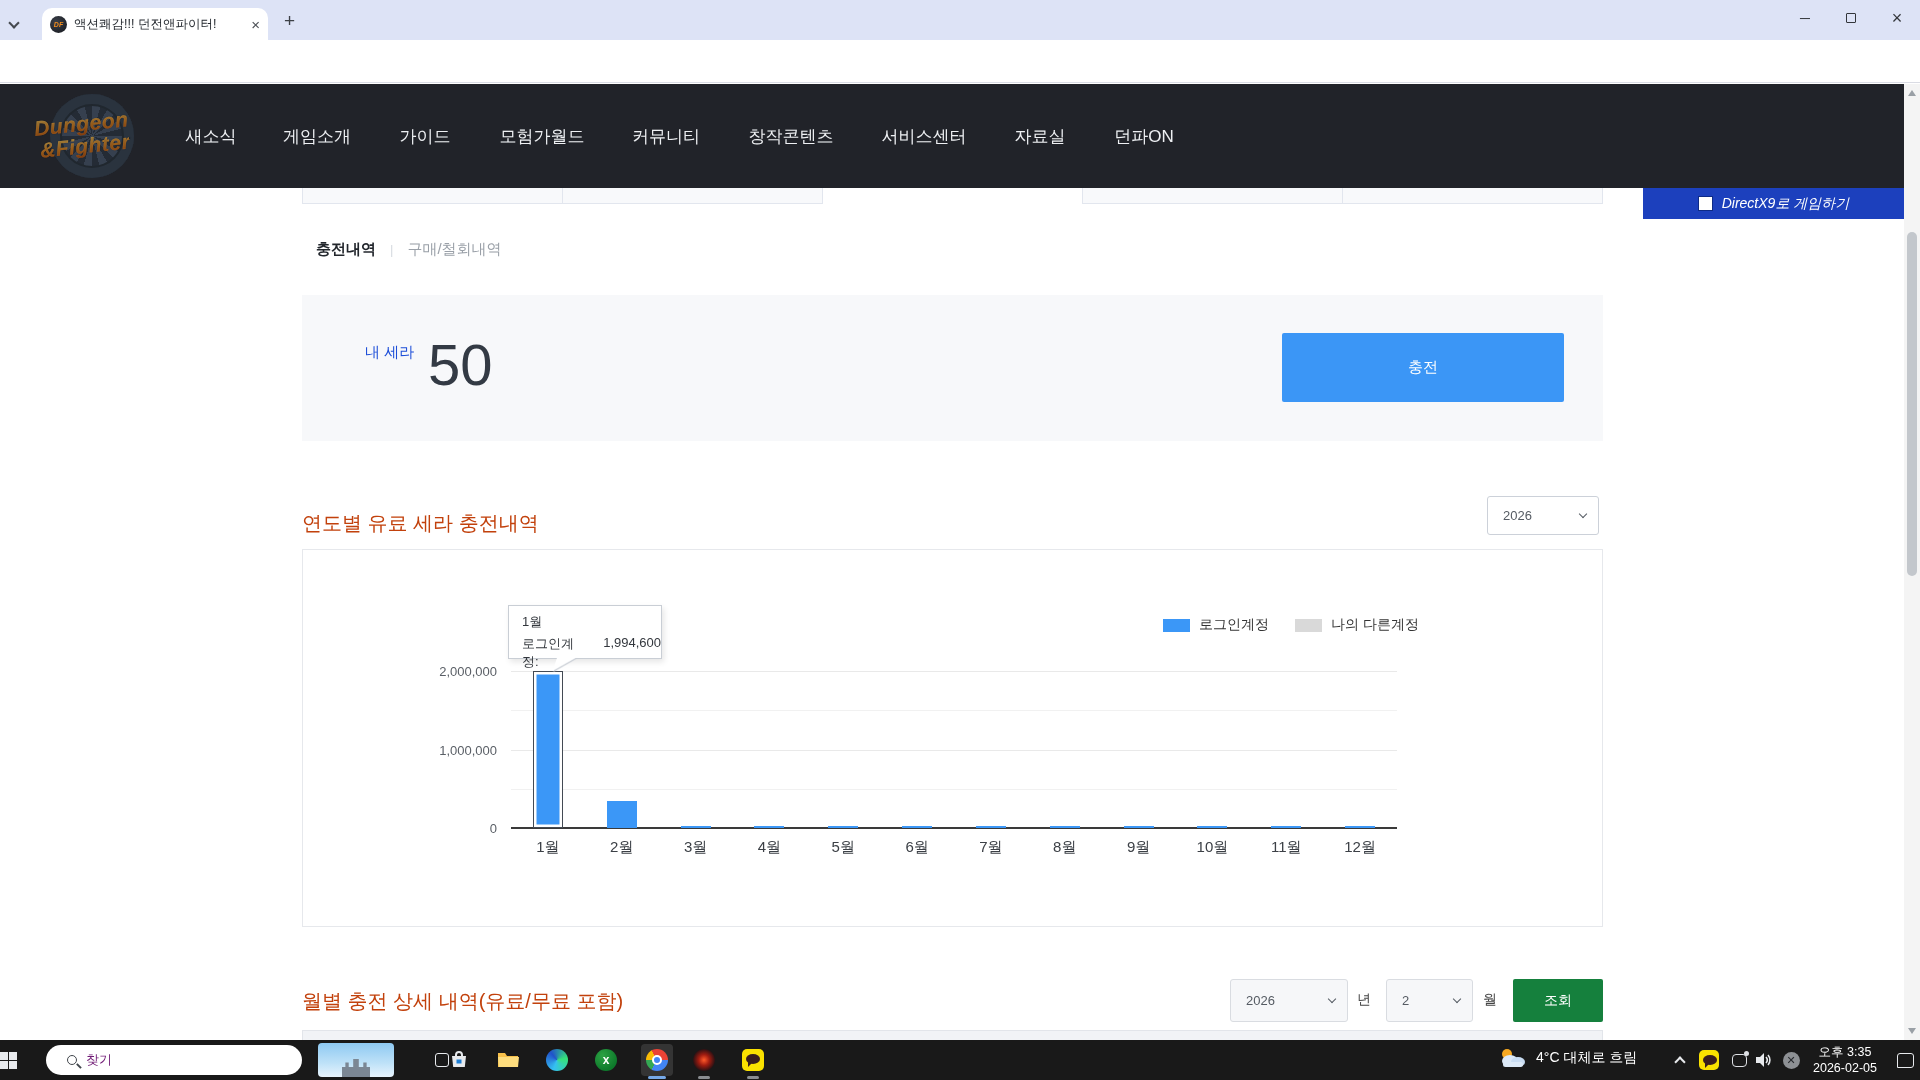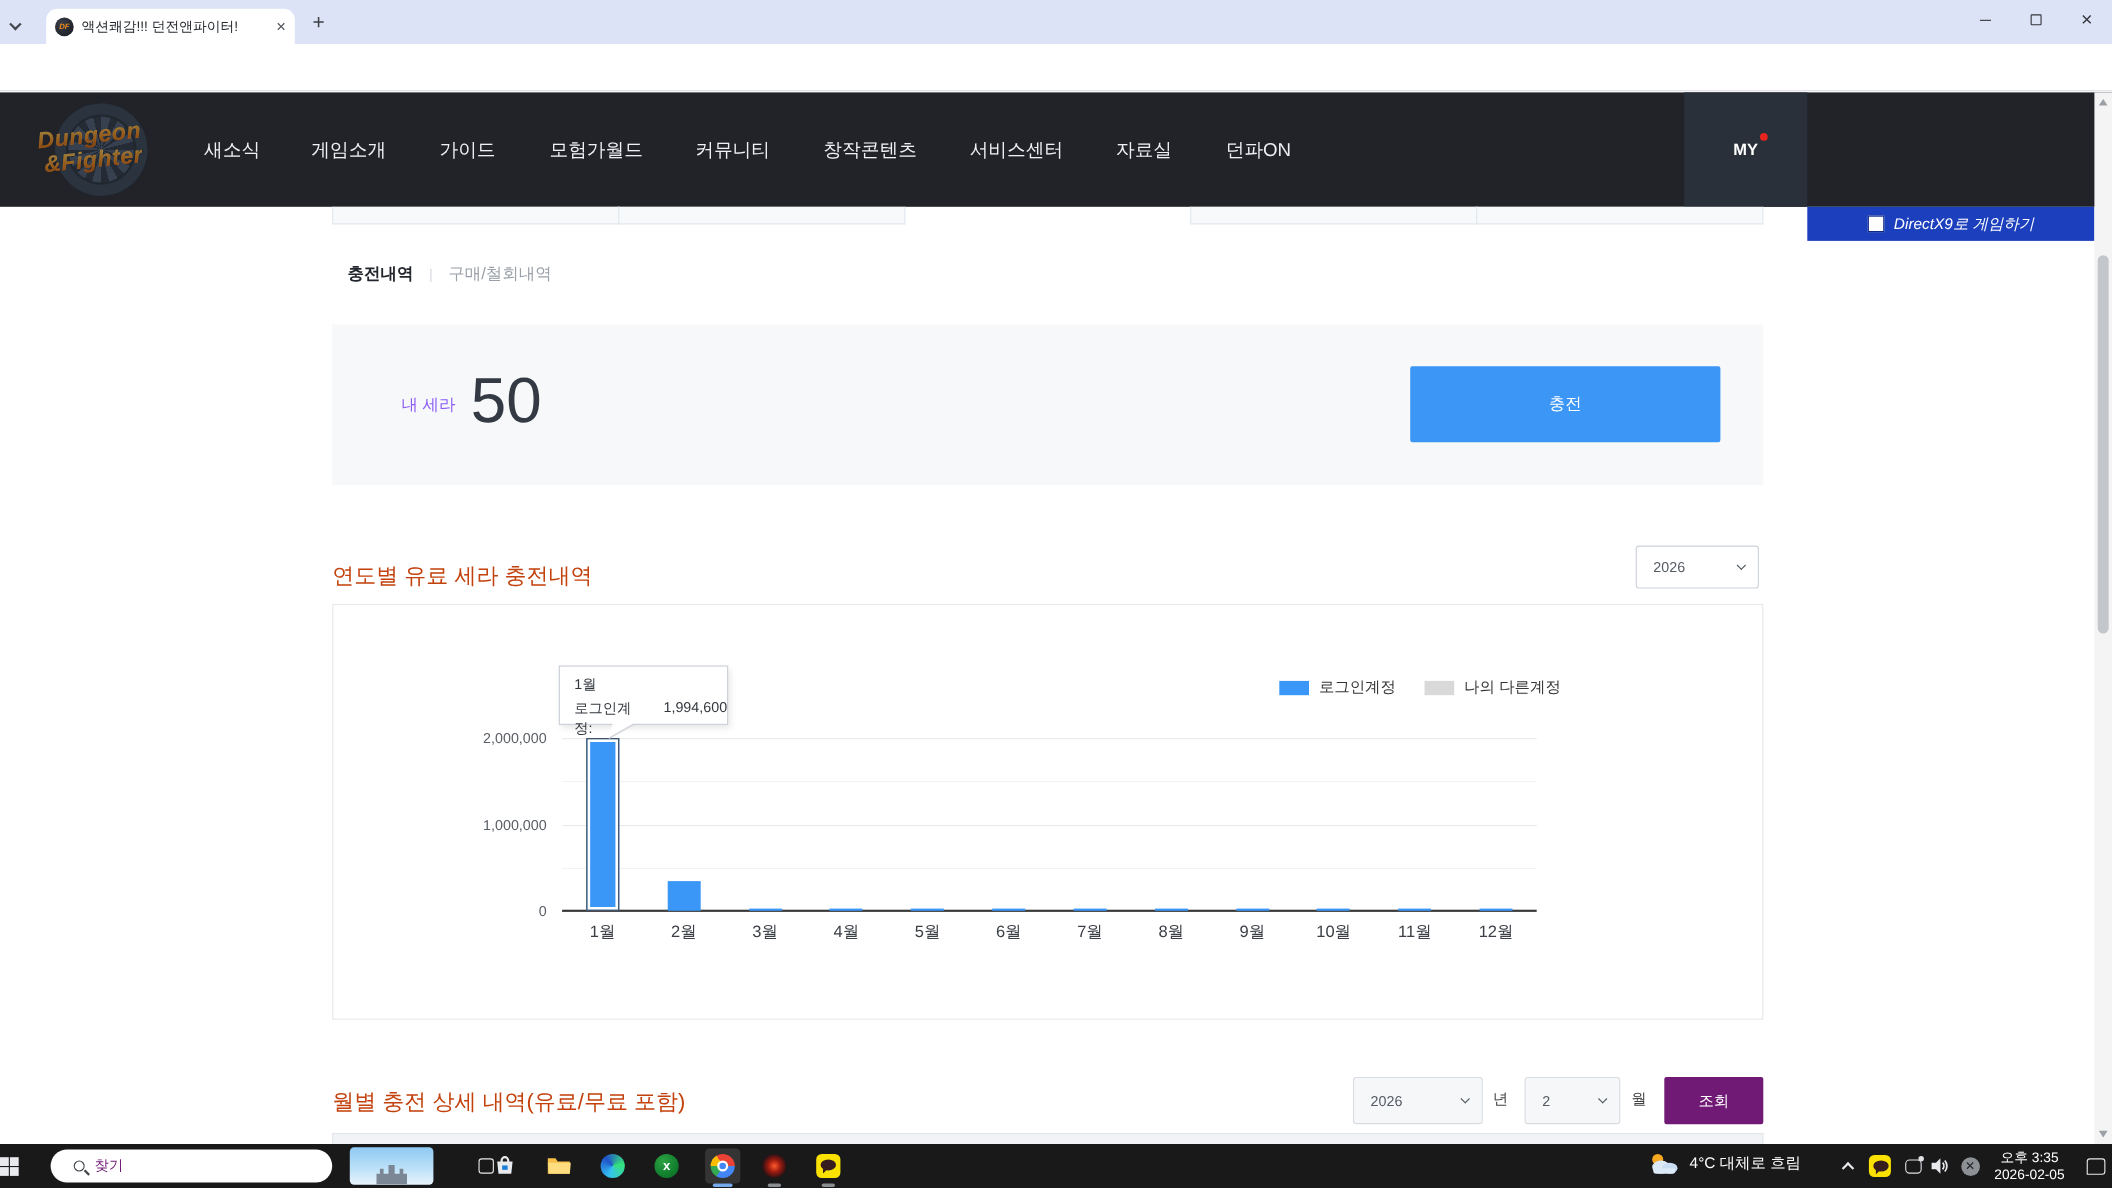--- a/index.html
+++ b/index.html
@@ -65,21 +65,21 @@
   .cutcell { top:104px; height:16px; background:#f8f9fb; border:1px solid #e2e6ee; border-top:none; }
 
   
   #history-tabs { left:316px; top:153px; height:24px; display:flex; align-items:center; gap:14px; }
   #history-tabs .t-active { font-size:15px; font-weight:bold; color:#22262c; cursor:pointer; }
   #history-tabs .t-sep { color:#d6dae0; font-size:13px; }
   #history-tabs .t-inactive { font-size:15px; color:#9aa0a8; cursor:pointer; }
 
   
   #sera-card { left:302px; top:211px; width:1301px; height:146px; background:#f7f8fa; }
-  #sera-label { left:63px; top:64px; font-size:15px; color:#8b5cf6; }
+  #sera-label { left:63px; top:48px; font-size:15px; color:#1d4ed8; }
   #sera-value { left:126px; top:36px; font-size:58px; font-weight:500; color:#333a44; }
   #charge-btn { left:980px; top:38px; width:282px; height:69px; background:#3b96f6; border:none; color:#fff; font-size:15px; border-radius:2px; cursor:pointer; font-family:inherit; }
 
   .section-title { left:302px; font-size:20px; color:#c2410c; font-weight:500; }
   .select-box { background:#fff; border:1px solid #ccd1d9; border-radius:3px; display:flex; align-items:center; justify-content:space-between; padding:0 12px 0 15px; font-size:13px; color:#555b63; cursor:pointer; }
   .select-box .chev { width:6px; height:6px; border-color:#555b63; border-width:1.5px; margin-top:-3px; }
   #year-select { left:1487px; top:412px; width:112px; height:39px; }
 
   
   #chart-card { left:302px; top:465px; width:1301px; height:378px; background:#fff; border:1px solid #e6e8ec; }
@@ -98,21 +98,21 @@
   #tooltip { position:absolute; left:205px; top:55px; width:154px; height:54px; background:#fff; border:1px solid #c9ced5; box-shadow:2px 3px 6px rgba(0,0,0,.1); padding:7px 0 0 13px; z-index:3; }
   #tooltip .tt-month { font-size:13px; color:#33373d; }
   #tooltip .tt-row { font-size:13px; color:#33373d; margin-top:4px; display:flex; gap:14px; }
   #tooltip .tt-tail { position:absolute; left:46px; bottom:-13px; width:0; height:0; border-top:14px solid #fff; border-right:20px solid transparent; filter:drop-shadow(1px 1px 0 #c9ced5); transform:skewX(-18deg); }
 
   
   #monthly-title { top:904px; }
   #m-year-select { left:1230px; top:895px; width:118px; height:43px; background:#f6f7f9; border-color:#d9dce1; }
   #m-month-select { left:1386px; top:895px; width:87px; height:43px; background:#f6f7f9; border-color:#d9dce1; }
   .unit-label { top:907px; font-size:14px; color:#444; }
-  #search-btn { left:1513px; top:895px; width:90px; height:43px; background:#701a75; color:#fff; border:none; font-size:14px; border-radius:2px; cursor:pointer; font-family:inherit; }
+  #search-btn { left:1513px; top:895px; width:90px; height:43px; background:#15803d; color:#fff; border:none; font-size:14px; border-radius:2px; cursor:pointer; font-family:inherit; }
   #bottom-strip { left:302px; top:946px; width:1301px; height:10px; background:#f1f3f6; border:1px solid #e2e5ea; border-bottom:none; }
 
   
   #scrollbar { left:1904px; top:0px; width:16px; height:956px; background:#f4f4f4; }
   .sb-arrow { position:absolute; left:4px; width:0; height:0; border-left:4.5px solid transparent; border-right:4.5px solid transparent; }
   .sb-arrow.up { top:6px; border-bottom:6px solid #9aa0a6; }
   .sb-arrow.down { bottom:6px; border-top:6px solid #9aa0a6; }
   #sb-thumb { position:absolute; left:3px; top:148px; width:10px; height:344px; background:#c3c7cc; border-radius:5px; }
 
   
@@ -208,23 +208,20 @@
           <span class="nav-item" style="left: 211px;">새소식</span>
           <span class="nav-item" style="left: 317px;">게임소개</span>
           <span class="nav-item" style="left: 425px;">가이드</span>
           <span class="nav-item" style="left: 542px;">모험가월드</span>
           <span class="nav-item" style="left: 666px;">커뮤니티</span>
           <span class="nav-item" style="left: 791px;">창작콘텐츠</span>
           <span class="nav-item" style="left: 924px;">서비스센터</span>
           <span class="nav-item" style="left: 1040px;">자료실</span>
           <span class="nav-item" style="left: 1144px;">던파ON</span>
         </div>
-      <div id="my-panel" class="abs">
-        <span>MY<i class="dot"></i></span>
-      </div>
     </div>
     <div id="directx" class="abs">
       <span class="cb"></span>
       <span>DirectX9로 게임하기</span>
     </div>
 
     <div class="abs cutcell" style="left:302px; width:261px;"></div>
     <div class="abs cutcell" style="left:562px; width:261px;"></div>
     <div class="abs cutcell" style="left:1082px; width:261px;"></div>
     <div class="abs cutcell" style="left:1342px; width:261px;"></div>

